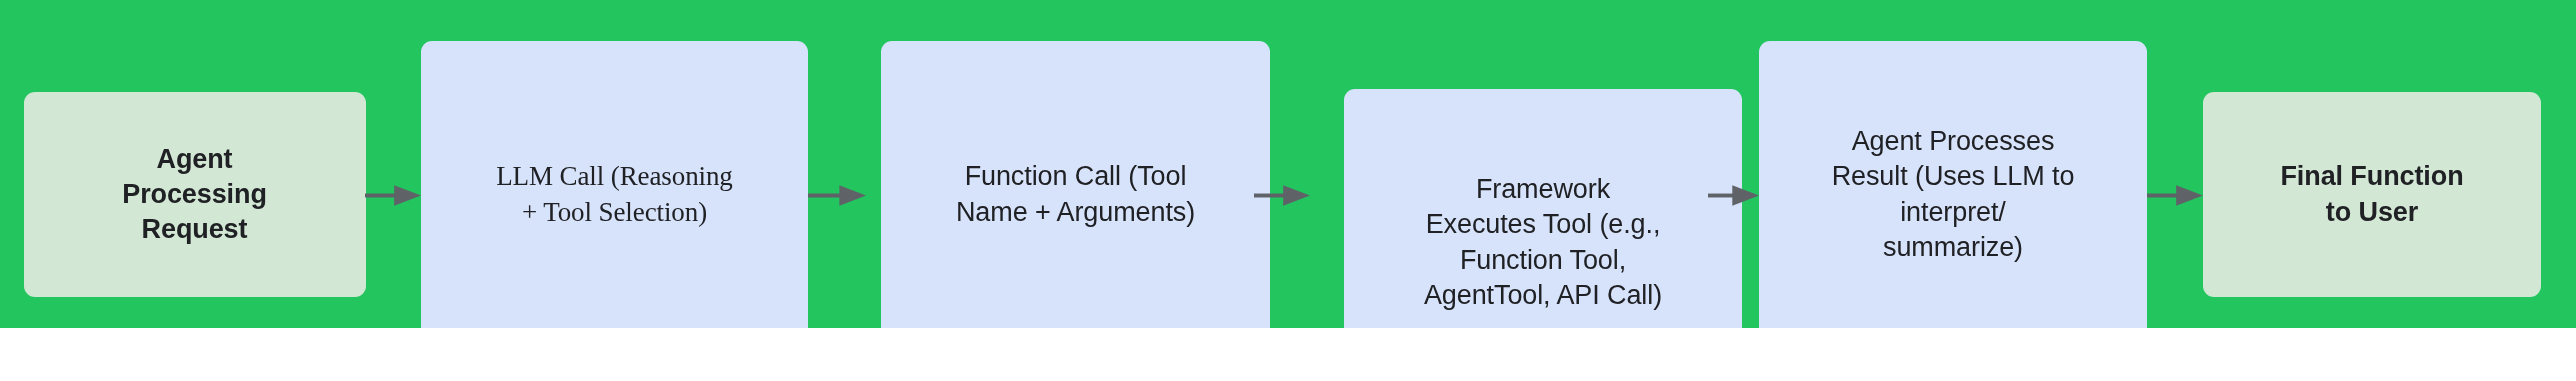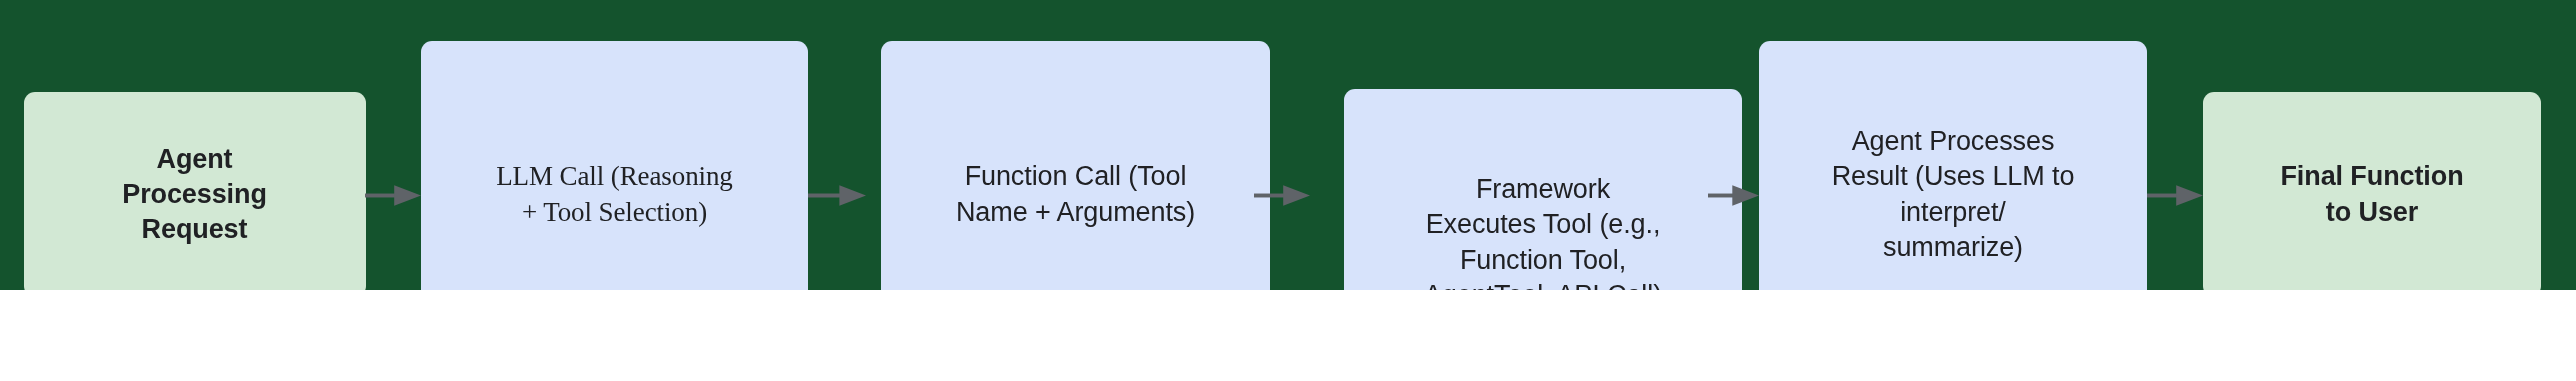--- a/index.html
+++ b/index.html
@@ -6,22 +6,22 @@
     margin: 0;
     padding: 0;
     background: #ffffff;
   }
   body {
     font-family: "Liberation Sans", sans-serif;
   }
   #flow-canvas {
     position: relative;
     width: 2576px;
-    height: 290px;
-    background: #14532d;
+    height: 328px;
+    background: #22c55e;
     overflow: hidden;
   }
   .node {
     position: absolute;
     box-sizing: border-box;
     display: flex;
     align-items: center;
     justify-content: center;
     text-align: center;
     border-radius: 11px;

